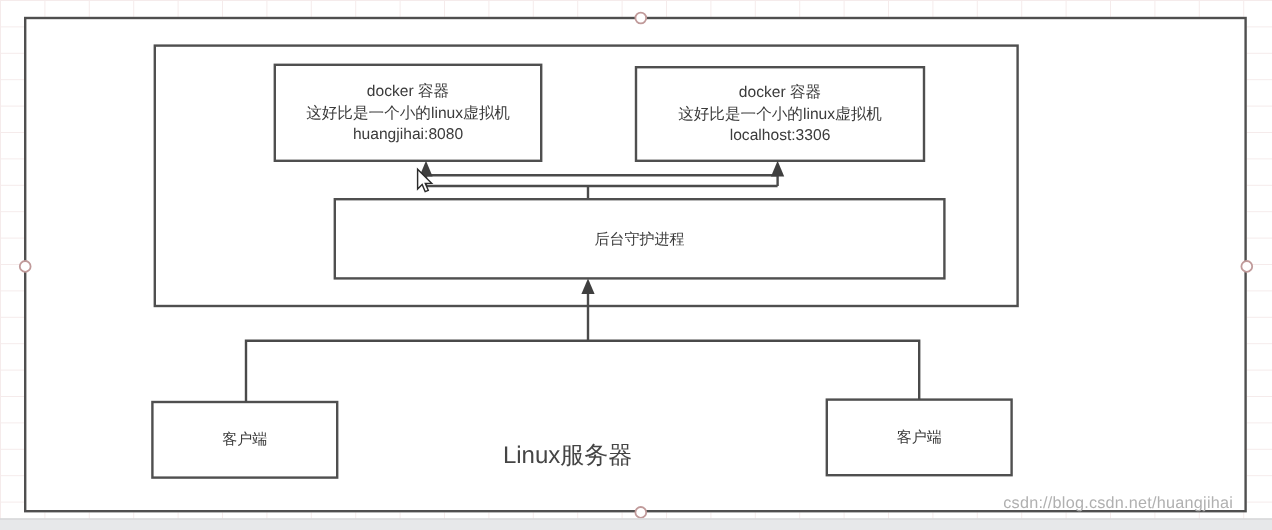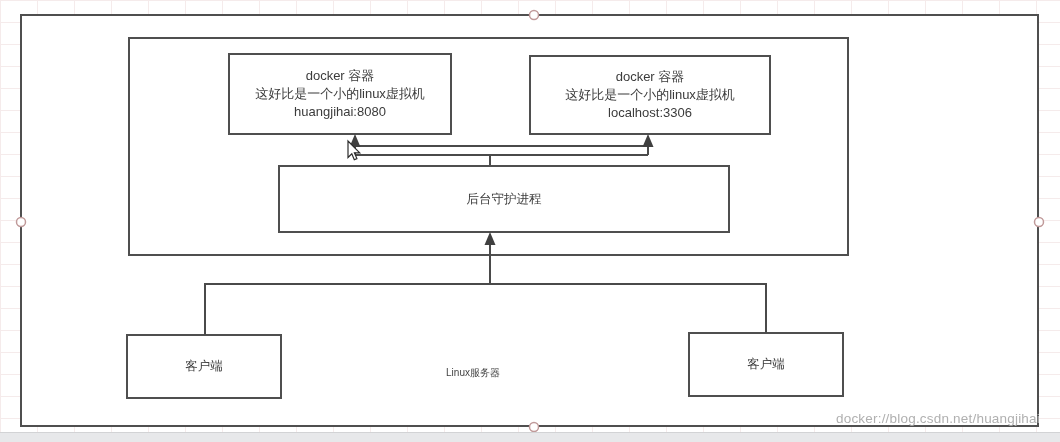--- a/index.html
+++ b/index.html
@@ -15,30 +15,30 @@
   .shape{
     position:absolute;background:#ffffff;border:2px solid #4f4f4f;
     box-sizing:border-box;
   }
   .outer-box{left:20px;top:14px;width:1019px;height:413px;}
   .server-box{left:128px;top:37px;width:721px;height:219px;}
   .docker-box{display:flex;flex-direction:column;align-items:center;justify-content:center;
     text-align:center;color:#3b3b3b;font-size:13px;line-height:18px;}
   .docker-left{left:228px;top:53px;width:224px;height:82px;}
   .docker-right{left:529px;top:55px;width:242px;height:80px;}
-  .daemon-box{left:278px;top:165px;width:452px;height:68px;
+  .daemon-box{left:278px;top:165px;width:510px;height:68px;
     display:flex;align-items:center;justify-content:center;
     color:#3b3b3b;font-size:12.5px;}
   .client-box{display:flex;align-items:center;justify-content:center;
     color:#3b3b3b;font-size:12.5px;text-align:right;}
   .client-left{left:126px;top:334px;width:156px;height:65px;}
   .client-right{left:688px;top:332px;width:156px;height:65px;}
   .server-label{
     position:absolute;left:408px;top:366px;width:130px;text-align:center;
-    color:#454545;font-size:10px;
+    color:#454545;font-size:20px;
   }
   .overlay-svg{position:absolute;left:0;top:0;width:1060px;height:442px;pointer-events:none;}
   .watermark{
     position:absolute;left:836px;top:411px;white-space:nowrap;
     color:#b0b0b0;font-size:13.5px;letter-spacing:.2px;
   }
   .bottom-strip{
     position:absolute;left:0;top:432px;width:1060px;height:10px;
     background:#e7e8ea;border-top:1px solid #d2d3d5;box-sizing:border-box;
   }
@@ -98,17 +98,17 @@
     <g stroke="#c09a9a" stroke-width="1.5" fill="#ffffff">
       <circle cx="534" cy="15" r="4.5"></circle>
       <circle cx="21" cy="222" r="4.5"></circle>
       <circle cx="1039" cy="222" r="4.5"></circle>
       <circle cx="534" cy="427" r="4.5"></circle>
     </g>
 
     <polygon points="348,141 348,157.5 351.8,153.8 354.3,159.7 356.9,158.6 354.4,152.8 359.7,152.8" fill="#ffffff" stroke="#2b2b2b" stroke-width="1.2"></polygon>
   </svg>
 
-  <div class="watermark">docker://blog.csdn.net/huangjihai</div>
+  <div class="watermark">csdn://blog.csdn.net/huangjihai</div>
 
   <div class="bottom-strip"></div>
 
 </div>
 
 </body></html>

